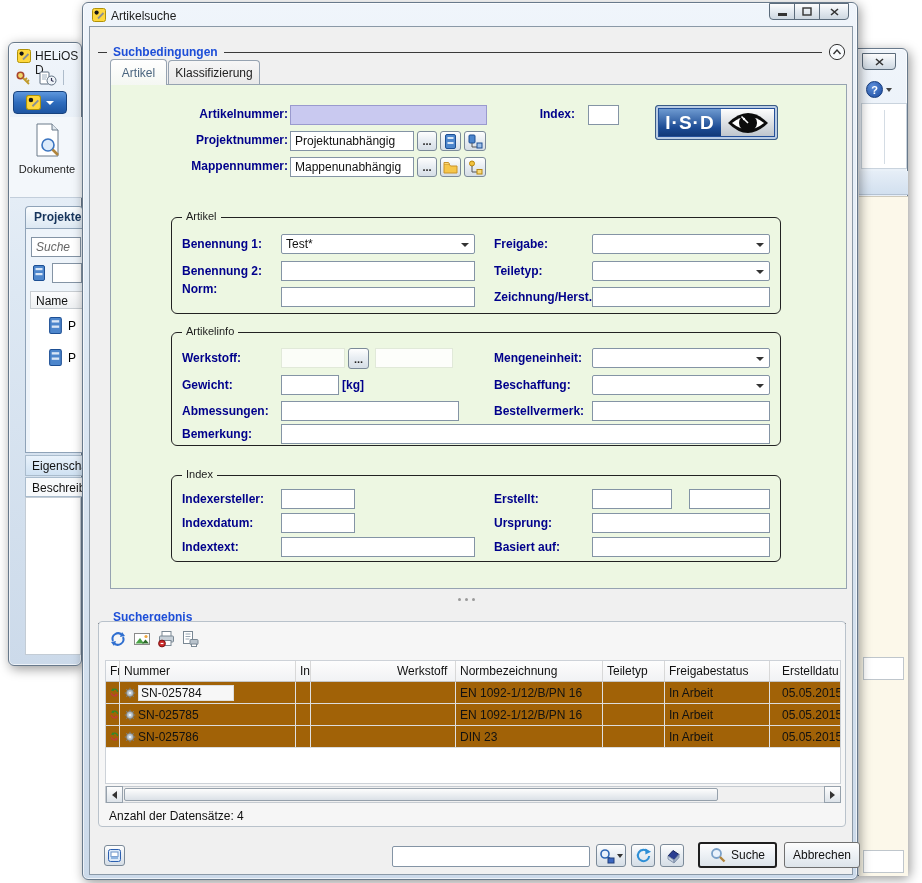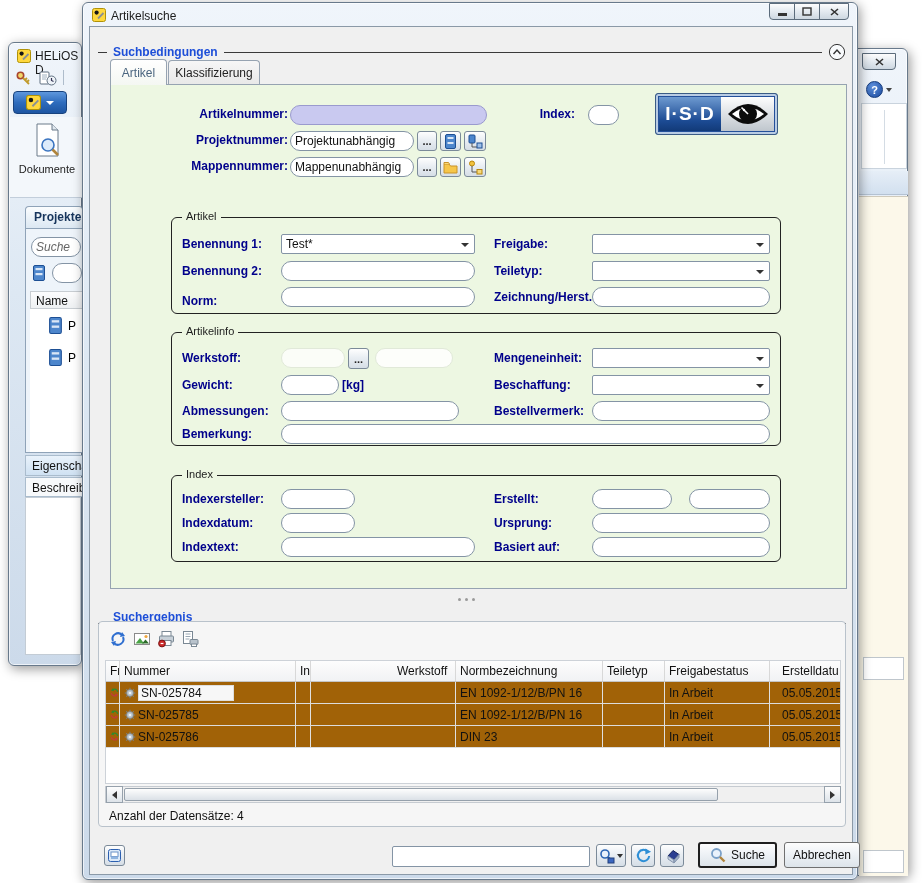--- a/index.html
+++ b/index.html
@@ -16,21 +16,21 @@
 
   .capbtns { position:absolute; display:flex; }
   .capbtn { width:26px; height:17px; border:1px solid #5c6c7c; margin-left:-1px;
             background:linear-gradient(180deg,#fdfdfd,#e6ecf2 45%,#cdd7e1);
             display:flex; align-items:center; justify-content:center; }
   .capbtn:first-child { border-radius:0 0 0 4px; }
   .capbtn:last-child  { border-radius:0 0 4px 0; width:30px; }
 
   
   .flabel { position:absolute; color:var(--navy,#00008b); font-weight:bold; font-size:12px; white-space:nowrap; }
-  .tin { position:absolute; background:#fff; border:1px solid #8494a5; border-radius:10px; height:20px;
+  .tin { position:absolute; background:#fff; border:1px solid #8494a5; border-radius:0; height:20px;
          font-size:12px; color:#111; padding:2px 4px; white-space:nowrap; overflow:hidden; }
   .flat { border:1px solid #e1e9d9; background:#fbfdf8; }
   .combo { position:absolute; background:#fff; border:1px solid #8494a5; border-radius:2px; height:20px;
            font-size:12px; color:#111; padding:2px 20px 2px 4px; white-space:nowrap; overflow:hidden; }
   .combo .caret { position:absolute; right:5px; top:8px; width:0; height:0;
                   border-left:4px solid transparent; border-right:4px solid transparent; border-top:4px solid #333; }
   .sbtn { position:absolute; background:linear-gradient(180deg,#fefefe,#e9eef3 45%,#d6dee6);
           border:1px solid #7b8a99; border-radius:3px; display:flex; align-items:center; justify-content:center;
           font-size:11px; color:#222; }
   .pushbtn { position:absolute; background:linear-gradient(180deg,#fdfdfd,#eef2f6 45%,#dde4ea);
@@ -250,21 +250,21 @@
           <span>Klassifizierung</span>
         </div>
 
       <div class="greenpanel" style="left:20px;top:57px;width:737px;height:505px;">
 
         <div class="flabel" style="left:40px;top:22px;width:137px;text-align:right;">Artikelnummer:</div>
         <div class="tin" style="left:179px;top:20px;width:197px;background:var(--lavender,#c9c9f0);border-color:#9a9ace;"></div>
         <div class="flabel" style="left:412px;top:22px;width:52px;text-align:right;">Index:</div>
         <div class="tin" style="left:477px;top:20px;width:31px;"></div>
 
-        <div class="isdlogo" style="left:544px;top:8px;width:123px;height:42px;">
+        <div class="isdlogo" style="left:544px;top:20px;width:123px;height:35px;">
           <div class="isd-left">I·S·D</div>
           <div class="isd-right">
             <svg width="46" height="26" viewBox="0 0 46 26">
                 <path d="M3 13 Q23 -7 43 13 Q23 33 3 13 Z" fill="#0c0c0c"></path>
                 <path d="M7 13 Q23 0 39 13 Q23 26 7 13 Z" fill="#fff"></path>
                 <circle cx="23" cy="13" r="9" fill="#0c0c0c"></circle>
                 <path d="M23 13 L16.5 6.5" stroke="#fff" stroke-width="1.6"></path>
                 <circle cx="19" cy="9" r="1.2" fill="#fff"></circle>
               </svg>
           </div>
@@ -310,21 +310,21 @@
           <div class="flabel" style="left:10px;top:19px;">Benennung 1:</div>
           <div class="combo" style="left:109px;top:16px;width:194px;"><span>Test*</span><span class="caret"></span></div>
           <div class="flabel" style="left:322px;top:19px;">Freigabe:</div>
           <div class="combo" style="left:420px;top:16px;width:178px;"><span></span><span class="caret"></span></div>
 
           <div class="flabel" style="left:10px;top:46px;">Benennung 2:</div>
           <div class="tin" style="left:109px;top:43px;width:194px;"></div>
           <div class="flabel" style="left:322px;top:46px;">Teiletyp:</div>
           <div class="combo" style="left:420px;top:43px;width:178px;"><span></span><span class="caret"></span></div>
 
-          <div class="flabel" style="left:10px;top:76px;text-align:center;">Norm:</div>
+          <div class="flabel" style="left:10px;top:64px;text-align:center;">Norm:</div>
           <div class="tin" style="left:109px;top:69px;width:194px;"></div>
           <div class="flabel" style="left:322px;top:72px;">Zeichnung/Herst.:</div>
           <div class="tin" style="left:420px;top:69px;width:178px;"></div>
         </div>
 
         <div class="gbox" style="left:60px;top:247px;width:610px;height:114px;">
           <span class="cap">Artikelinfo</span>
           <div class="flabel" style="left:10px;top:18px;">Werkstoff:</div>
           <div class="tin flat" style="left:109px;top:15px;width:64px;"></div>
           <div class="sbtn" style="left:176px;top:15px;width:21px;height:21px;font-weight:bold;">...</div>

